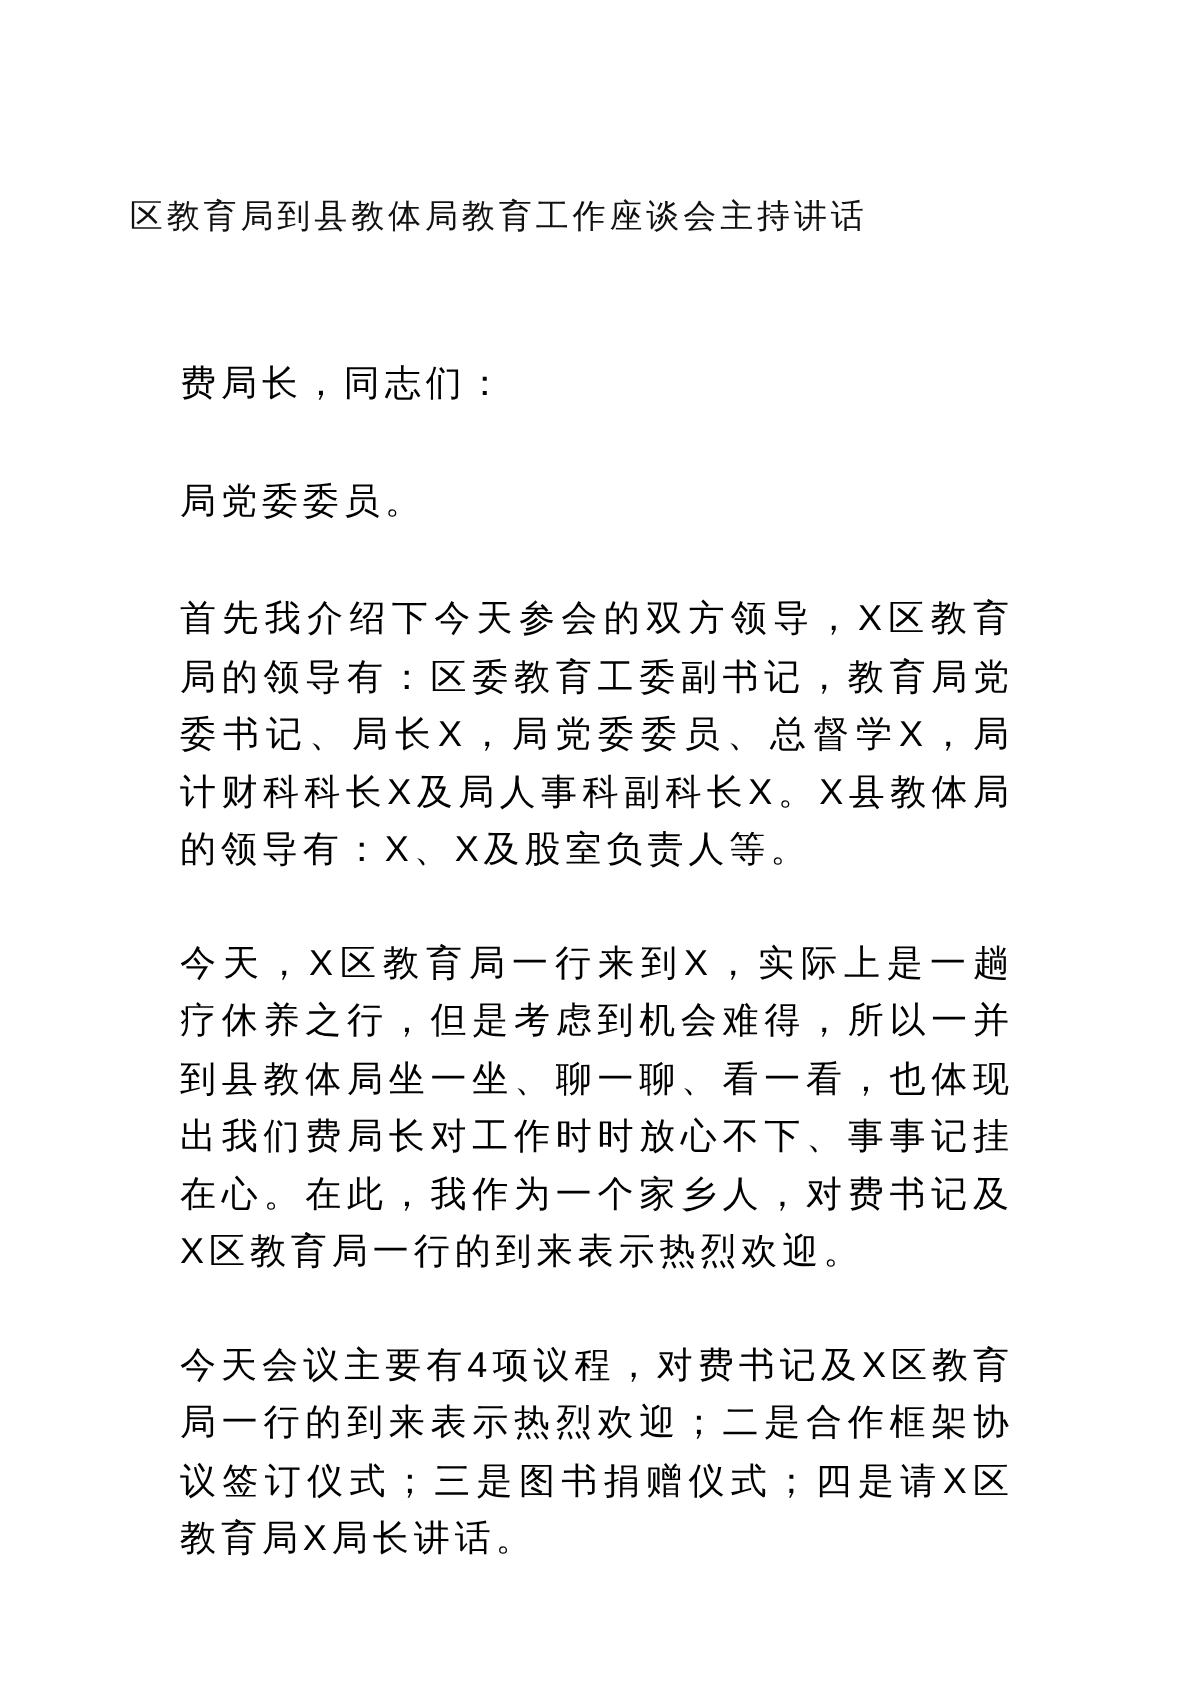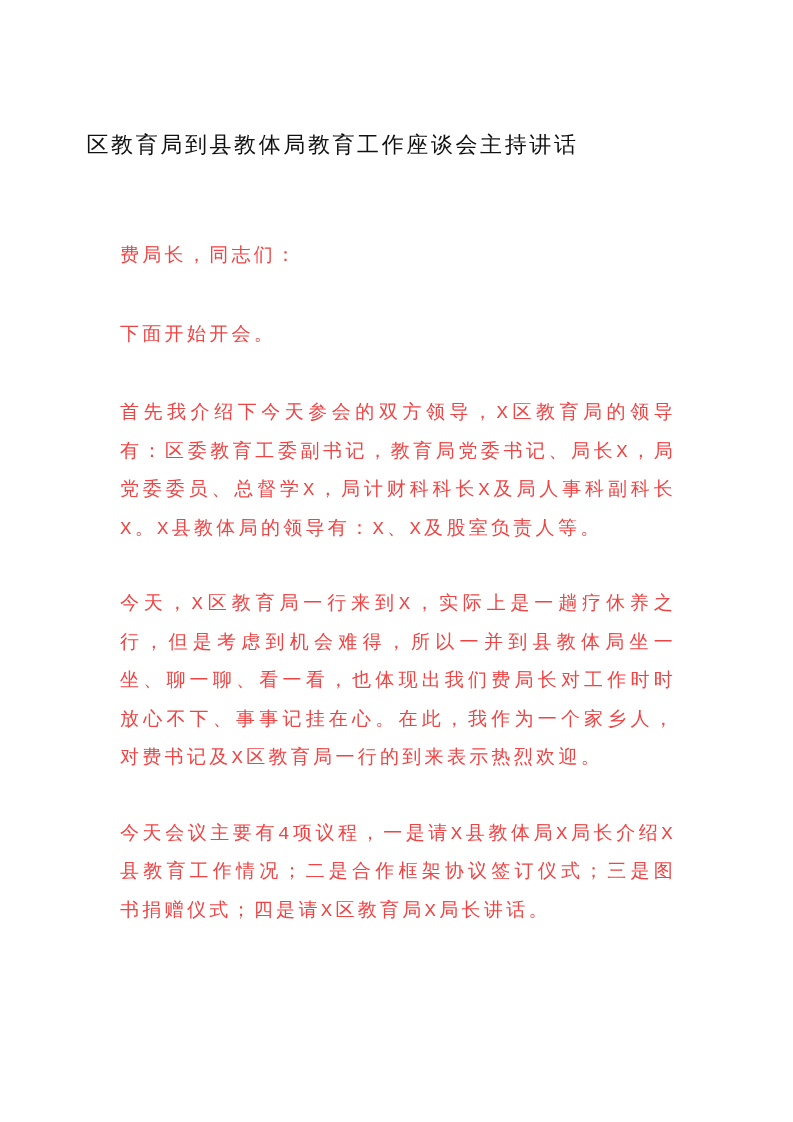--- a/index.html
+++ b/index.html
@@ -33,40 +33,40 @@
       line-height: 34px;
       margin: 0;
       font-weight: normal;
       color: #111;
     }
     .body {
       position: absolute;
       left: 120px;
       top: 237px;
       width: 556px;
-      font-family: Liberation Mono, monospace;
-      font-size: 19px;
+      font-family: Liberation Sans, sans-serif;
+      font-size: 24px;
       letter-spacing: 3.3px;
       line-height: 38.5px;
-      color: #ef4444;
+      color: #000000;
     }
     .para {
       margin: 0 0 37px 0;
       text-align: justify;
       text-justify: inter-character;
     }
     .para.p-greet { margin-bottom: 40px; }
     .para.p-open { margin-bottom: 40px; }
   </style>
 </head>
 <body>
 
 <div class="page">
   <h1 class="title">区教育局到县教体局教育工作座谈会主持讲话</h1>
 
   <div class="body">
     <p class="para p-greet">费局长，同志们：</p>
-    <p class="para p-open">下面开始开会。</p>
+    <p class="para p-open">局党委委员。</p>
     <p class="para">首先我介绍下今天参会的双方领导，X区教育局的领导有：区委教育工委副书记，教育局党委书记、局长X，局党委委员、总督学X，局计财科科长X及局人事科副科长X。X县教体局的领导有：X、X及股室负责人等。</p>
     <p class="para">今天，X区教育局一行来到X，实际上是一趟疗休养之行，但是考虑到机会难得，所以一并到县教体局坐一坐、聊一聊、看一看，也体现出我们费局长对工作时时放心不下、事事记挂在心。在此，我作为一个家乡人，对费书记及X区教育局一行的到来表示热烈欢迎。</p>
-    <p class="para">今天会议主要有4项议程，一是请X县教体局X局长介绍X县教育工作情况；二是合作框架协议签订仪式；三是图书捐赠仪式；四是请X区教育局X局长讲话。</p>
+    <p class="para">今天会议主要有4项议程，对费书记及X区教育局一行的到来表示热烈欢迎；二是合作框架协议签订仪式；三是图书捐赠仪式；四是请X区教育局X局长讲话。</p>
   </div>
 </div>
 
 </body></html>

